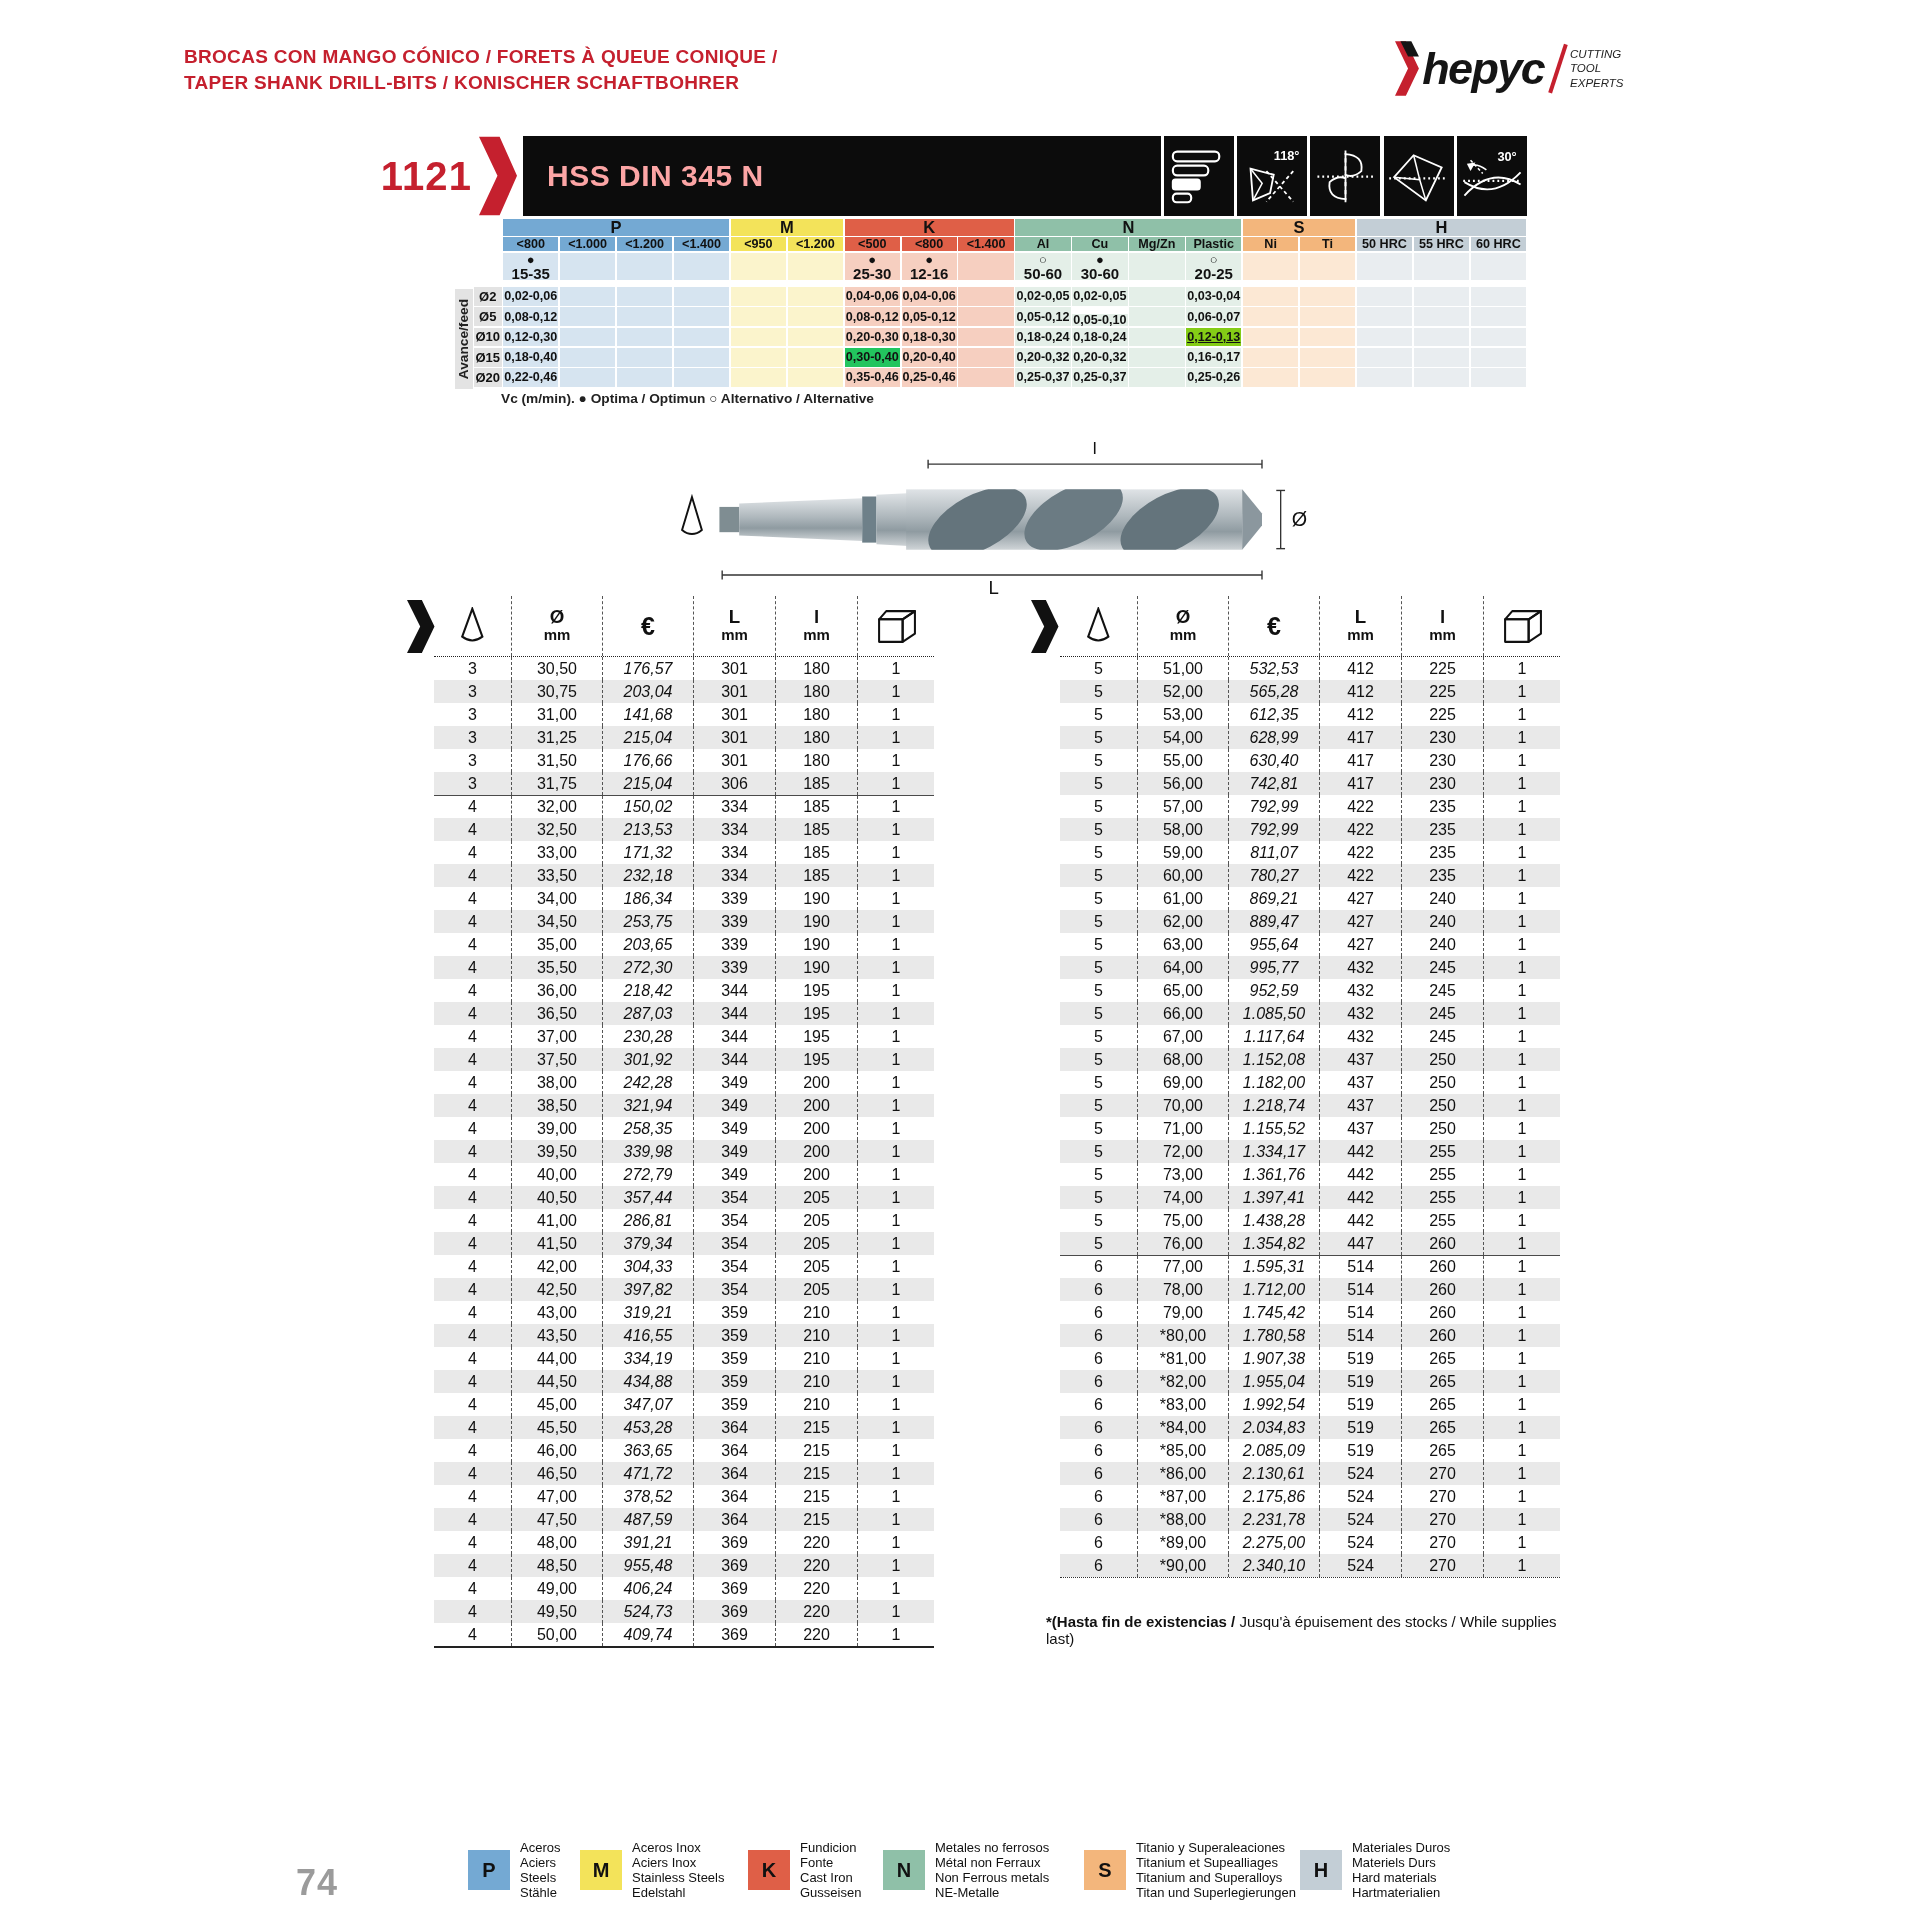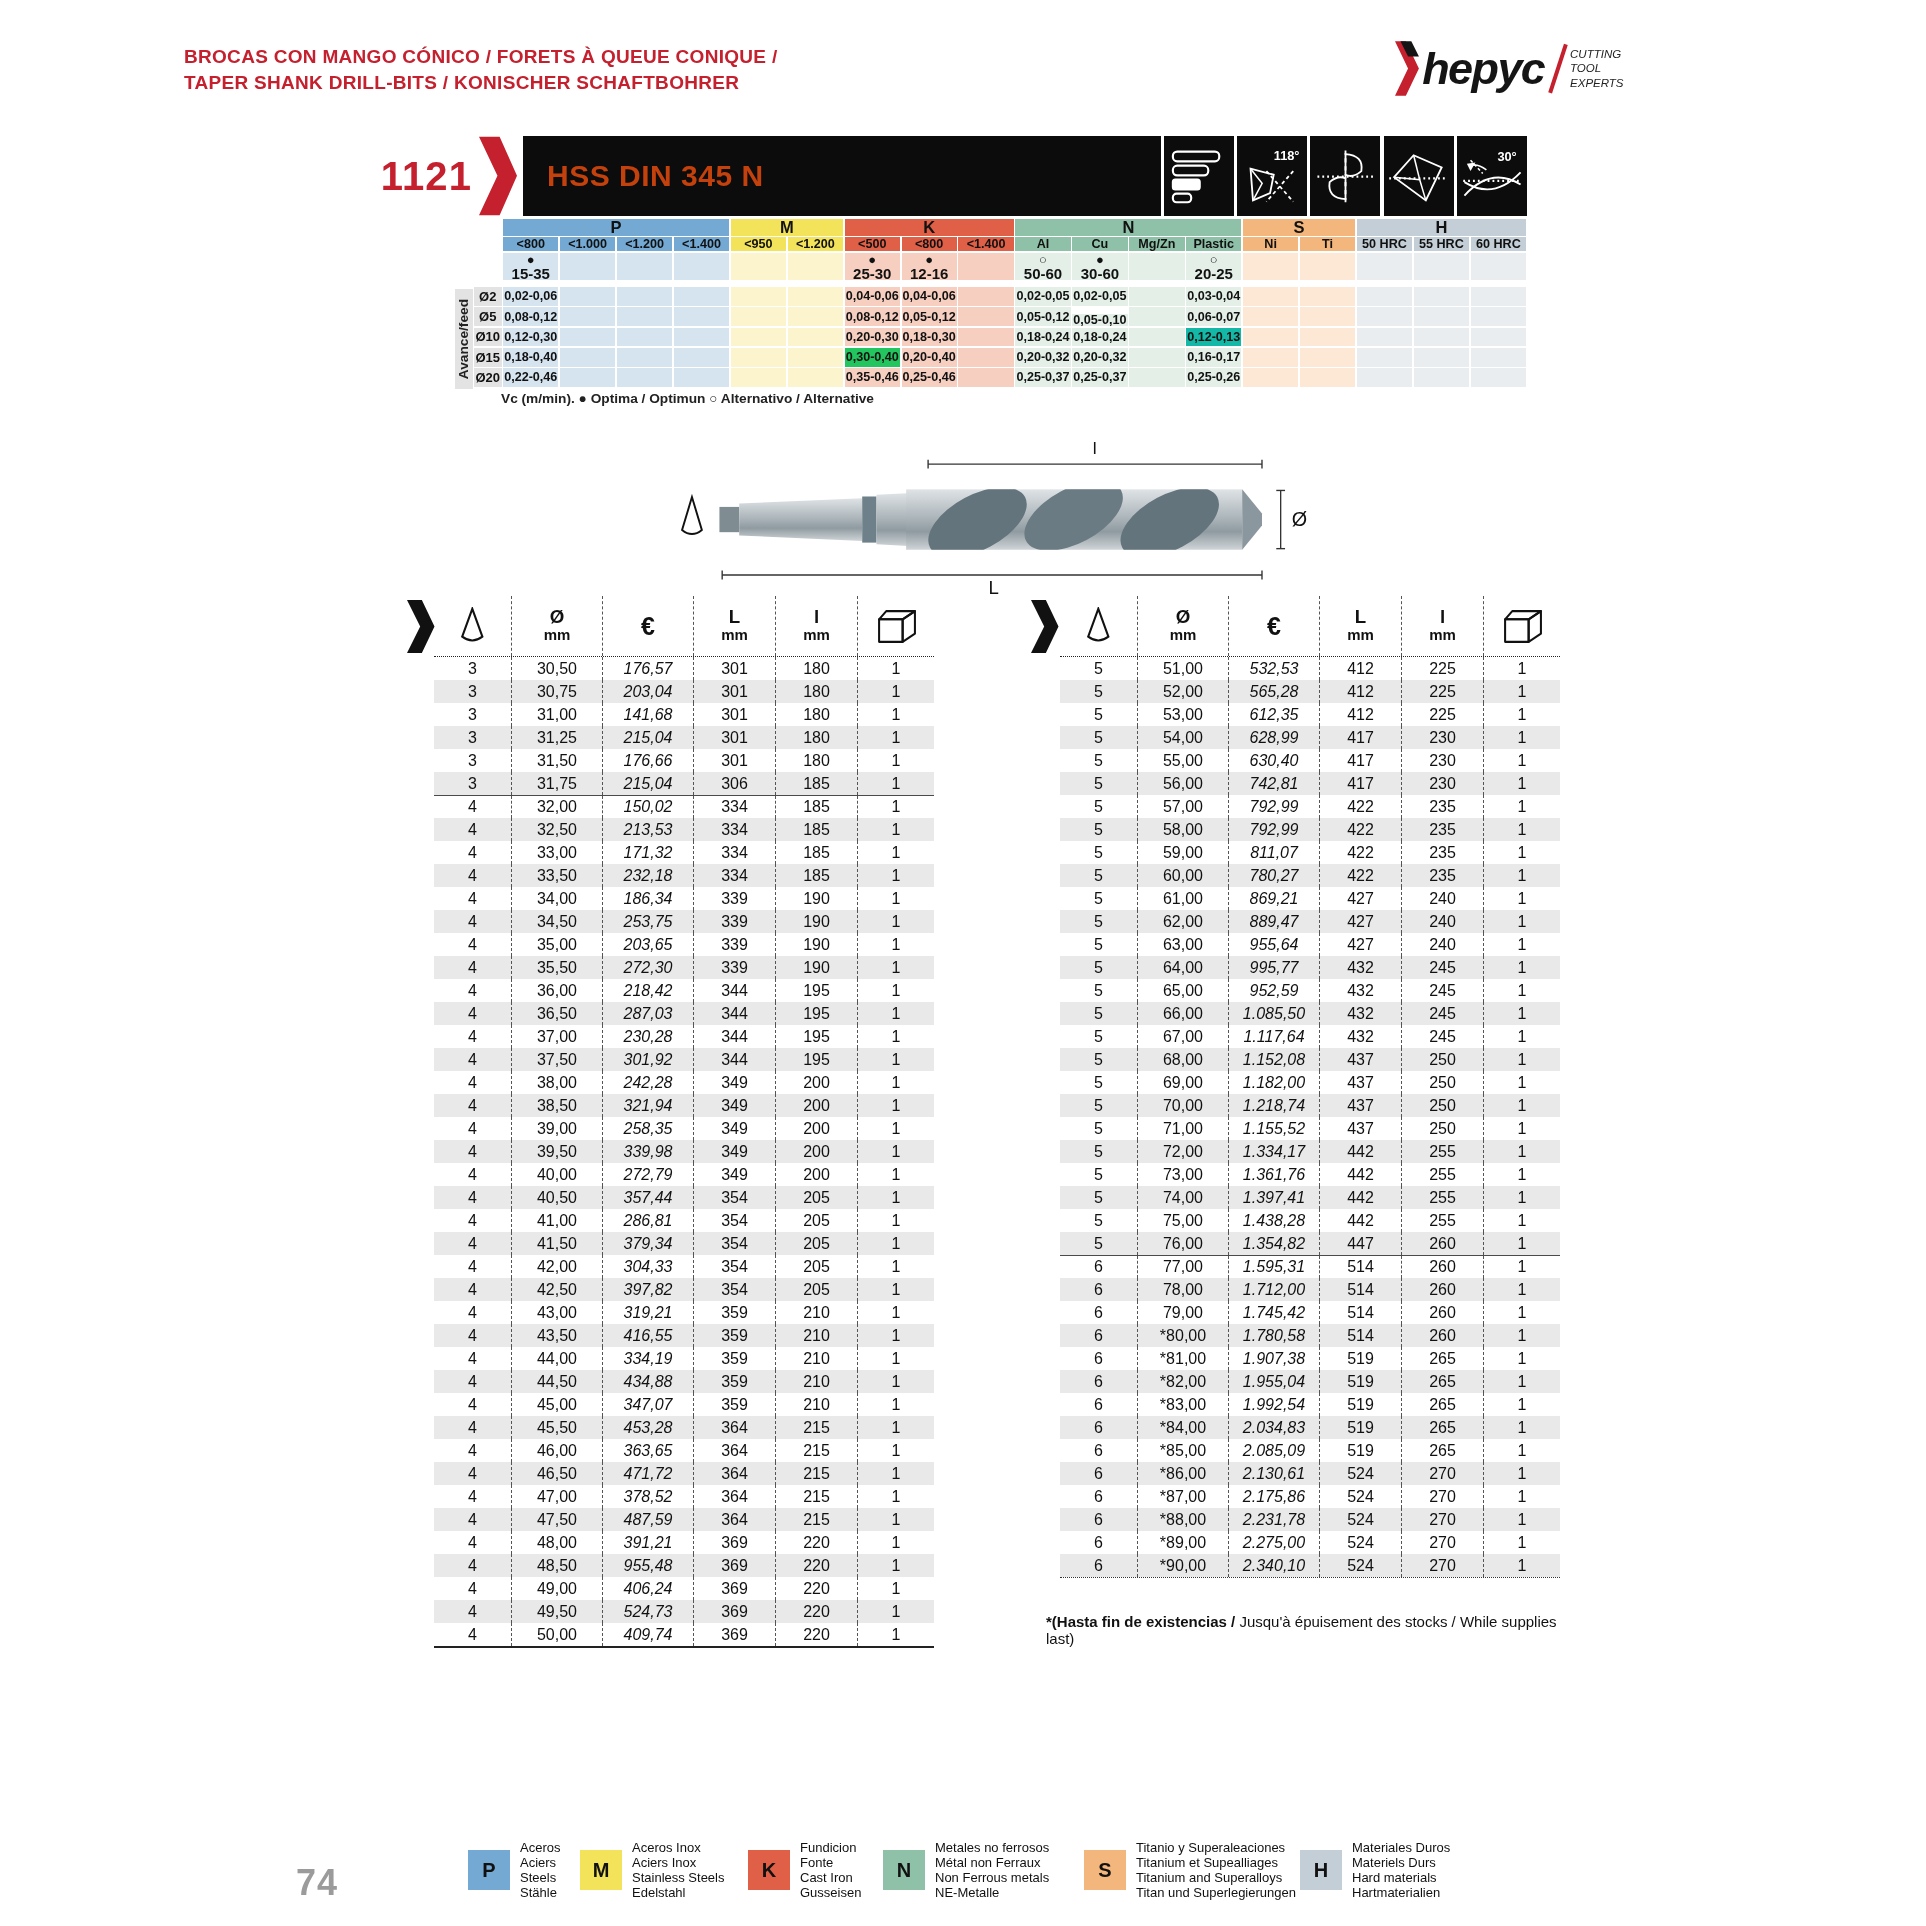--- a/index.html
+++ b/index.html
@@ -14,21 +14,21 @@
   .logo-chev{width:25px;height:55px;}
   .logo-word{font-size:45px;font-weight:900;font-style:italic;letter-spacing:-1.6px;color:#151515;margin-left:2.2px;}
   .logo-slash{width:3.8px;height:51px;background:var(--red);transform:rotate(18deg);margin:0 10px 0 12px;}
   .logo-tag{font-size:11.5px;font-weight:normal;font-style:italic;line-height:14.3px;color:#222;}
 
   
   .banner-code{position:absolute;left:373px;top:137px;width:99px;height:78px;display:flex;
     align-items:center;justify-content:flex-end;font-size:40px;font-weight:bold;color:var(--red);letter-spacing:1.1px;}
   .banner-chev{position:absolute;left:479px;top:136px;}
   .banner{position:absolute;left:523px;top:136px;width:1004px;height:80px;background:#0c0c0c;display:flex;align-items:center;}
-  .banner-title{margin-left:24px;color:#c2410c;font-size:30px;font-weight:bold;letter-spacing:0.5px;}
+  .banner-title{margin-left:24px;color:#fca5a5;font-size:30px;font-weight:bold;letter-spacing:0.5px;}
   .banner-tiles{position:absolute;right:0;top:0;height:80px;display:flex;gap:3.3px;padding-left:3.3px;background:#fff;}
   .tile{width:70px;height:80px;background:#0c0c0c;display:flex;align-items:center;justify-content:center;}
   .tile svg{width:61px;height:68px;}
   .tile text{font-family:"Liberation Sans",sans-serif;}
 
   
   #feed-strip{position:absolute;left:455px;top:289px;width:17.6px;height:100px;background:#e3e3e3;
     display:flex;align-items:center;justify-content:center;}
   #feed-strip span{writing-mode:vertical-rl;transform:rotate(180deg);font-weight:bold;font-size:13.7px;color:#222;}
   #feed-grid{position:absolute;left:474px;top:219px;width:1052px;display:grid;
@@ -285,21 +285,21 @@
       <div class="fcell dcell" style="background: rgb(214, 228, 240);"></div>
       <div class="fcell dcell" style="background: rgb(214, 228, 240);"></div>
       <div class="fcell dcell" style="background: rgb(251, 244, 204);"></div>
       <div class="fcell dcell" style="background: rgb(251, 244, 204);"></div>
       <div class="fcell dcell" style="background: rgb(246, 207, 192);">0,20-0,30</div>
       <div class="fcell dcell" style="background: rgb(246, 207, 192);">0,18-0,30</div>
       <div class="fcell dcell" style="background: rgb(246, 207, 192);"></div>
       <div class="fcell dcell" style="background: rgb(228, 239, 232);">0,18-0,24</div>
       <div class="fcell dcell" style="background: rgb(228, 239, 232);">0,18-0,24</div>
       <div class="fcell dcell" style="background: rgb(228, 239, 232);"></div>
-      <div class="fcell dcell" style="background: #14b8a6;">0,12-0,13</div>
+      <div class="fcell dcell" style="background: #84cc16; text-decoration: underline;">0,12-0,13</div>
       <div class="fcell dcell" style="background: rgb(252, 232, 212);"></div>
       <div class="fcell dcell" style="background: rgb(252, 232, 212);"></div>
       <div class="fcell dcell" style="background: rgb(233, 237, 240);"></div>
       <div class="fcell dcell" style="background: rgb(233, 237, 240);"></div>
       <div class="fcell dcell" style="background: rgb(233, 237, 240);"></div>
       <div class="fcell rowlab">Ø15</div>
       <div class="fcell dcell" style="background: rgb(214, 228, 240);">0,18-0,40</div>
       <div class="fcell dcell" style="background: rgb(214, 228, 240);"></div>
       <div class="fcell dcell" style="background: rgb(214, 228, 240);"></div>
       <div class="fcell dcell" style="background: rgb(214, 228, 240);"></div>

